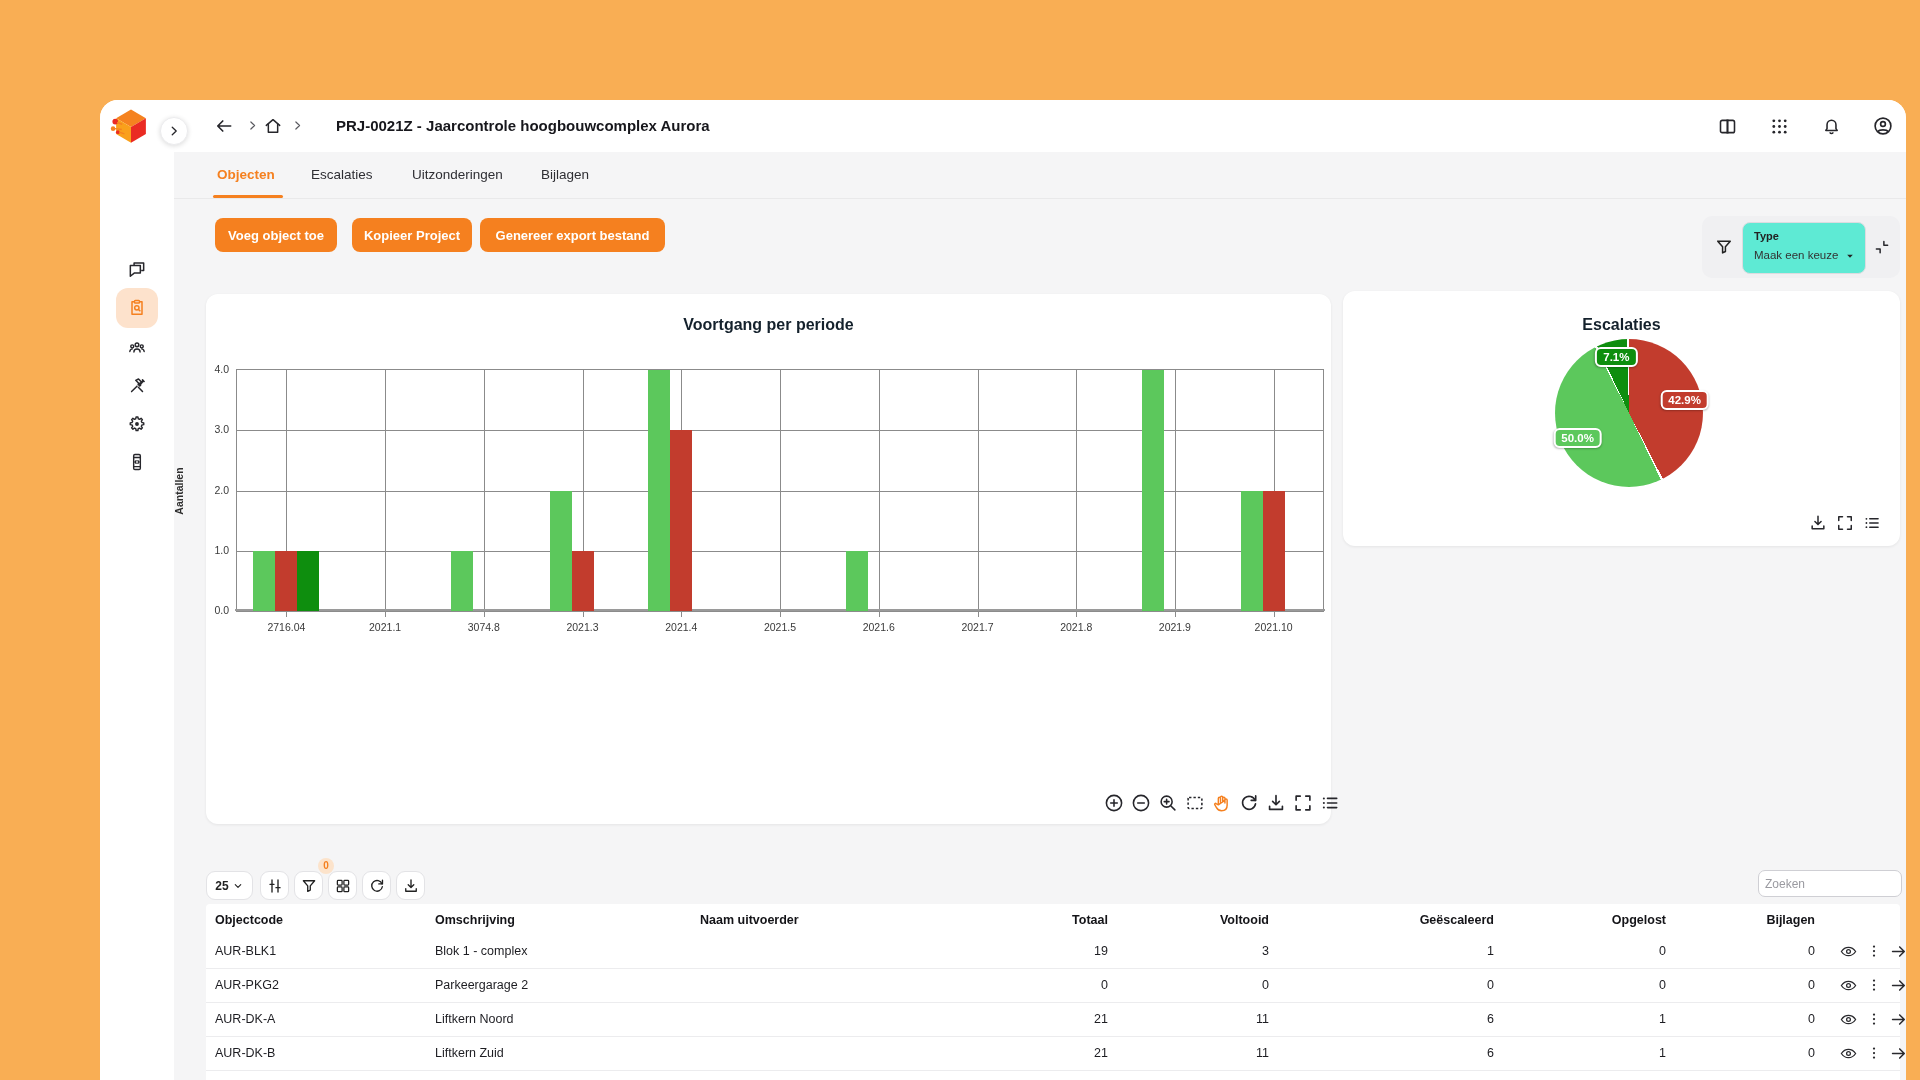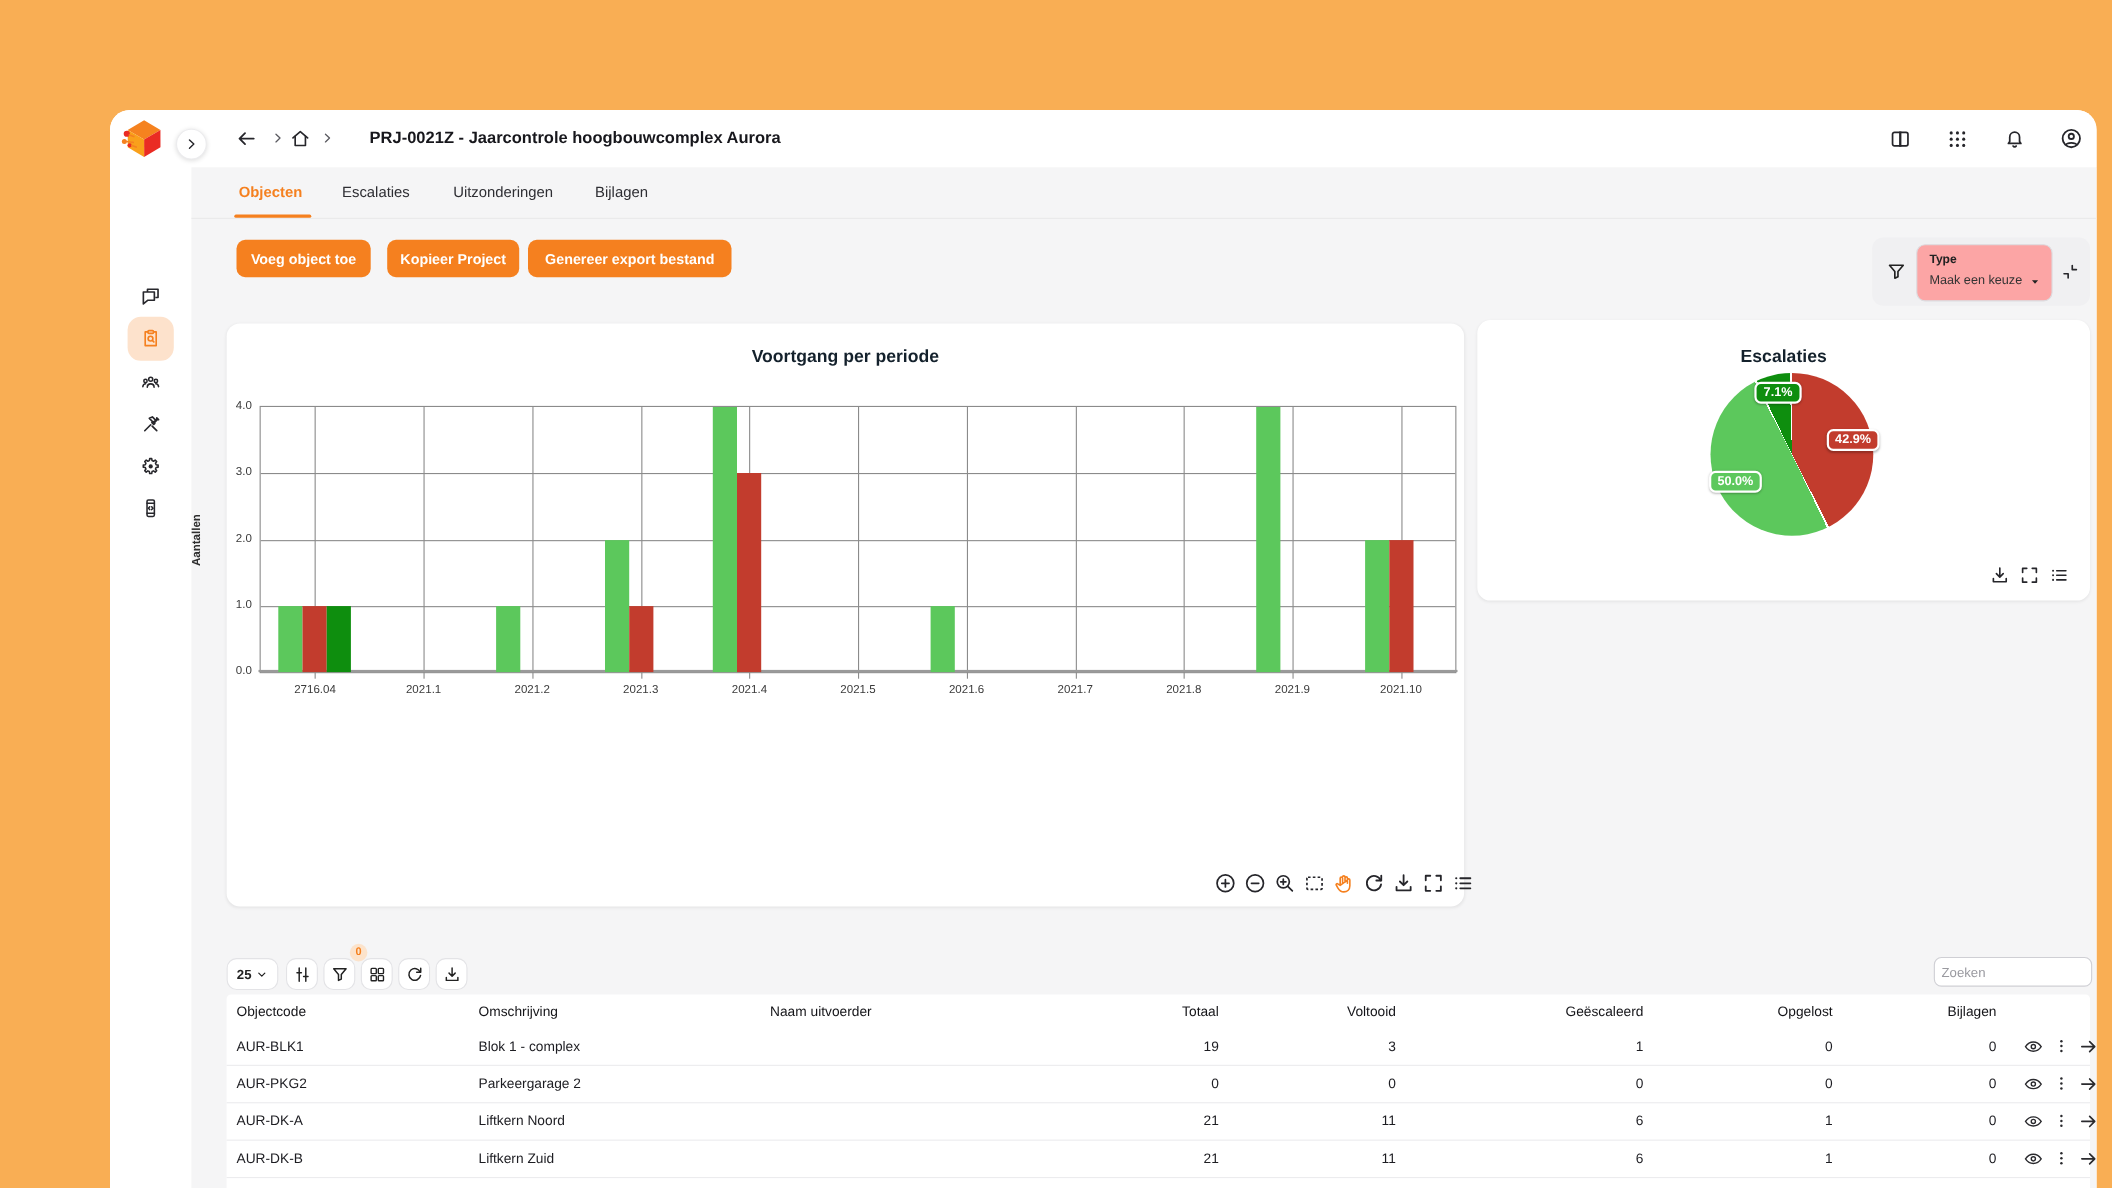--- a/index.html
+++ b/index.html
@@ -21,21 +21,21 @@
   #content{left:74px;top:52px;width:1732px;height:948px;background:#F5F5F6;}
   
   #tabbar{left:0;top:0;width:1732px;height:46px;border-bottom:1px solid #e9e9ea;}
   .tab{top:8px;height:30px;line-height:30px;font-size:13.5px;color:#2e2e33;background:none;border:none;cursor:pointer;padding:0 2px;}
   .tab.active{color:#F5801F;font-weight:bold;}
   #tab-underline{left:39px;top:43px;width:70px;height:3px;border-radius:2px;background:#F5801F;}
   
   .obtn{top:66px;height:34px;border:none;border-radius:8px;background:#F5801F;color:#fff;font-weight:bold;font-size:13px;cursor:pointer;font-family:inherit;}
   
   #filterbox{left:1528px;top:64px;width:198px;height:62px;background:#F0F0F2;border-radius:10px;}
-  #type-select{left:40px;top:6px;width:122px;height:50px;background:#fca5a5;border:1px solid #dcdce0;border-radius:8px;cursor:pointer;text-align:right;}
+  #type-select{left:40px;top:6px;width:122px;height:50px;background:#5eead4;border:1px solid #dcdce0;border-radius:8px;cursor:pointer;text-align:right;}
   #type-label{left:11px;top:7px;font-size:11px;font-weight:bold;color:#222;}
   #type-value{left:11px;top:26px;font-size:11.5px;color:#333;}
   
   .card{background:#fff;border-radius:12px;box-shadow:0 1px 3px rgba(0,0,0,.07);}
   #chart-card{left:32px;top:142px;width:1125px;height:530px;}
   #esc-card{left:1169px;top:139px;width:557px;height:255px;}
   #voor-card{left:1169px;top:412px;width:557px;height:259px;}
   .card-title{width:100%;text-align:center;font-weight:bold;font-size:16px;color:#14212C;}
   
   #plot{left:30px;top:75px;width:1086px;height:241px;border:1px solid #8b8b8b;}
@@ -57,21 +57,21 @@
   
   #tablebar{left:32px;top:712px;width:1694px;height:40px;}
   .pill{position:absolute;top:7px;width:29px;height:29px;background:#fff;border:1px solid #e3e3e6;border-radius:9px;color:#222;}
   #pagesize{left:0;width:47px;display:flex;align-items:center;justify-content:center;gap:3px;font-size:12px;font-weight:bold;cursor:pointer;}
   #filter-badge{left:112px;top:-6px;width:16px;height:16px;border-radius:50%;background:#FCE3CB;color:#F5801F;
         font-size:10px;font-weight:bold;text-align:center;line-height:16px;z-index:2;}
   #search{left:1552px;top:6px;width:130px;height:25px;border:1px solid #cfcfd4;border-radius:7px;background:#fff;
         font-size:12px;padding:0 6px;color:#333;font-family:inherit;}
   #search::placeholder{color:#9a9aa0;}
   #tbl{left:32px;top:752px;width:1694px;height:320px;background:#fff;border-radius:4px 4px 0 0;}
-  .hcell{position:absolute;top:4px;height:24px;line-height:24px;font-size:12.5px;font-weight:normal;color:#141418;}
+  .hcell{position:absolute;top:4px;height:24px;line-height:24px;font-size:12.5px;font-weight:bold;color:#141418;}
   .trow{position:absolute;left:0;width:1694px;height:34px;border-bottom:1px solid #ececee;}
   .tcell{position:absolute;top:0;height:34px;line-height:34px;font-size:12.5px;color:#1d1d22;}
   .rowic{position:absolute;top:7px;width:20px;height:20px;color:#2a2a2e;}
 </style>
 </head>
 <body>
 
 <svg width="0" height="0" style="position:absolute">
   <defs>
     <symbol id="i-logo" viewBox="0 0 48 48">
@@ -408,21 +408,21 @@
           <div class="xtick" style="left:49.4px"></div>
           <div class="xlab" style="left:4.4px">2716.04</div>
           <div class="bar" style="left:16.4px;top:180.8px;width:22px;height:60.3px;background:#5CC85C"></div>
           <div class="bar" style="left:38.4px;top:180.8px;width:22px;height:60.3px;background:#C23C2D"></div>
           <div class="bar" style="left:60.4px;top:180.8px;width:22px;height:60.3px;background:#0E8E0E"></div>
           <div class="glv" style="left:148.1px"></div>
           <div class="xtick" style="left:148.1px"></div>
           <div class="xlab" style="left:103.1px">2021.1</div>
           <div class="glv" style="left:246.8px"></div>
           <div class="xtick" style="left:246.8px"></div>
-          <div class="xlab" style="left:201.8px">2021.2</div>
+          <div class="xlab" style="left:201.8px">3074.8</div>
           <div class="bar" style="left:213.8px;top:180.8px;width:22px;height:60.3px;background:#5CC85C"></div>
           <div class="glv" style="left:345.5px"></div>
           <div class="xtick" style="left:345.5px"></div>
           <div class="xlab" style="left:300.5px">2021.3</div>
           <div class="bar" style="left:312.5px;top:120.5px;width:22px;height:120.5px;background:#5CC85C"></div>
           <div class="bar" style="left:334.5px;top:180.8px;width:22px;height:60.3px;background:#C23C2D"></div>
           <div class="glv" style="left:444.3px"></div>
           <div class="xtick" style="left:444.3px"></div>
           <div class="xlab" style="left:399.3px">2021.4</div>
           <div class="bar" style="left:411.3px;top:0.0px;width:22px;height:241.0px;background:#5CC85C"></div>

